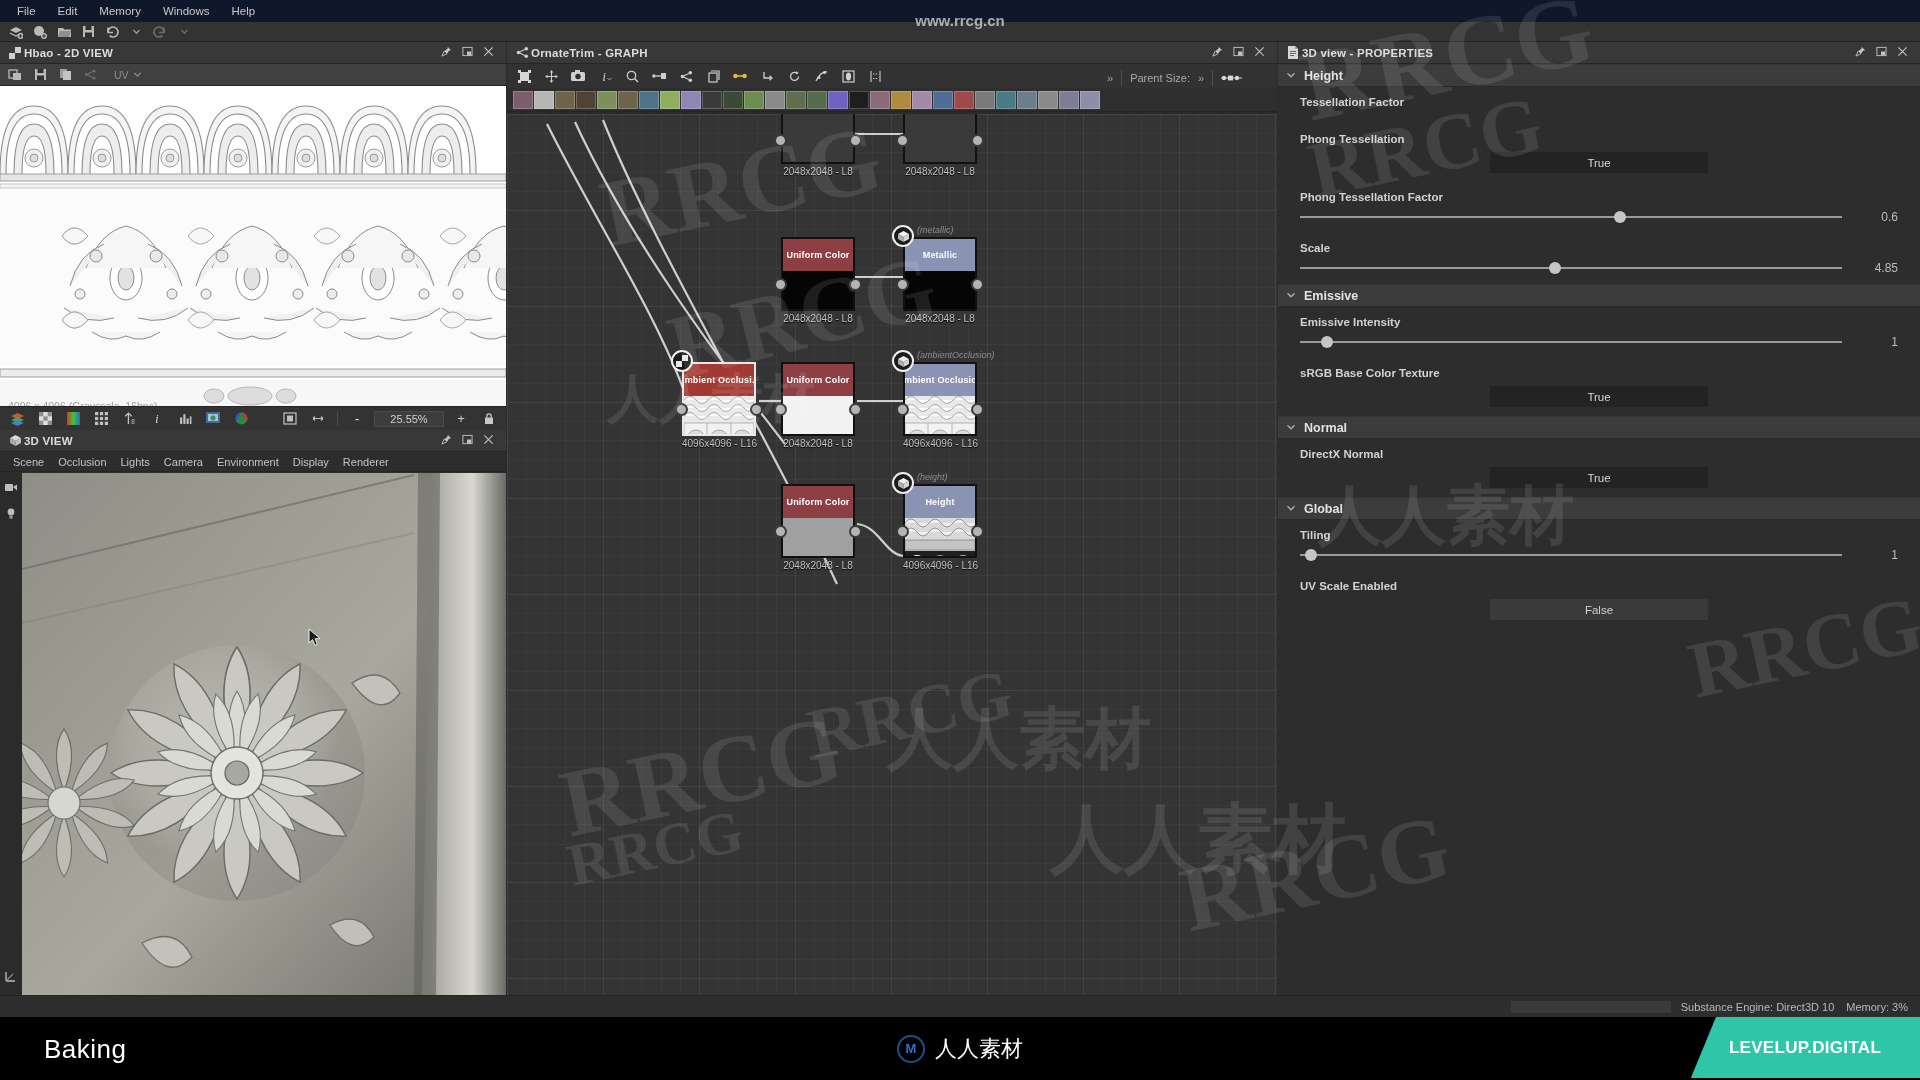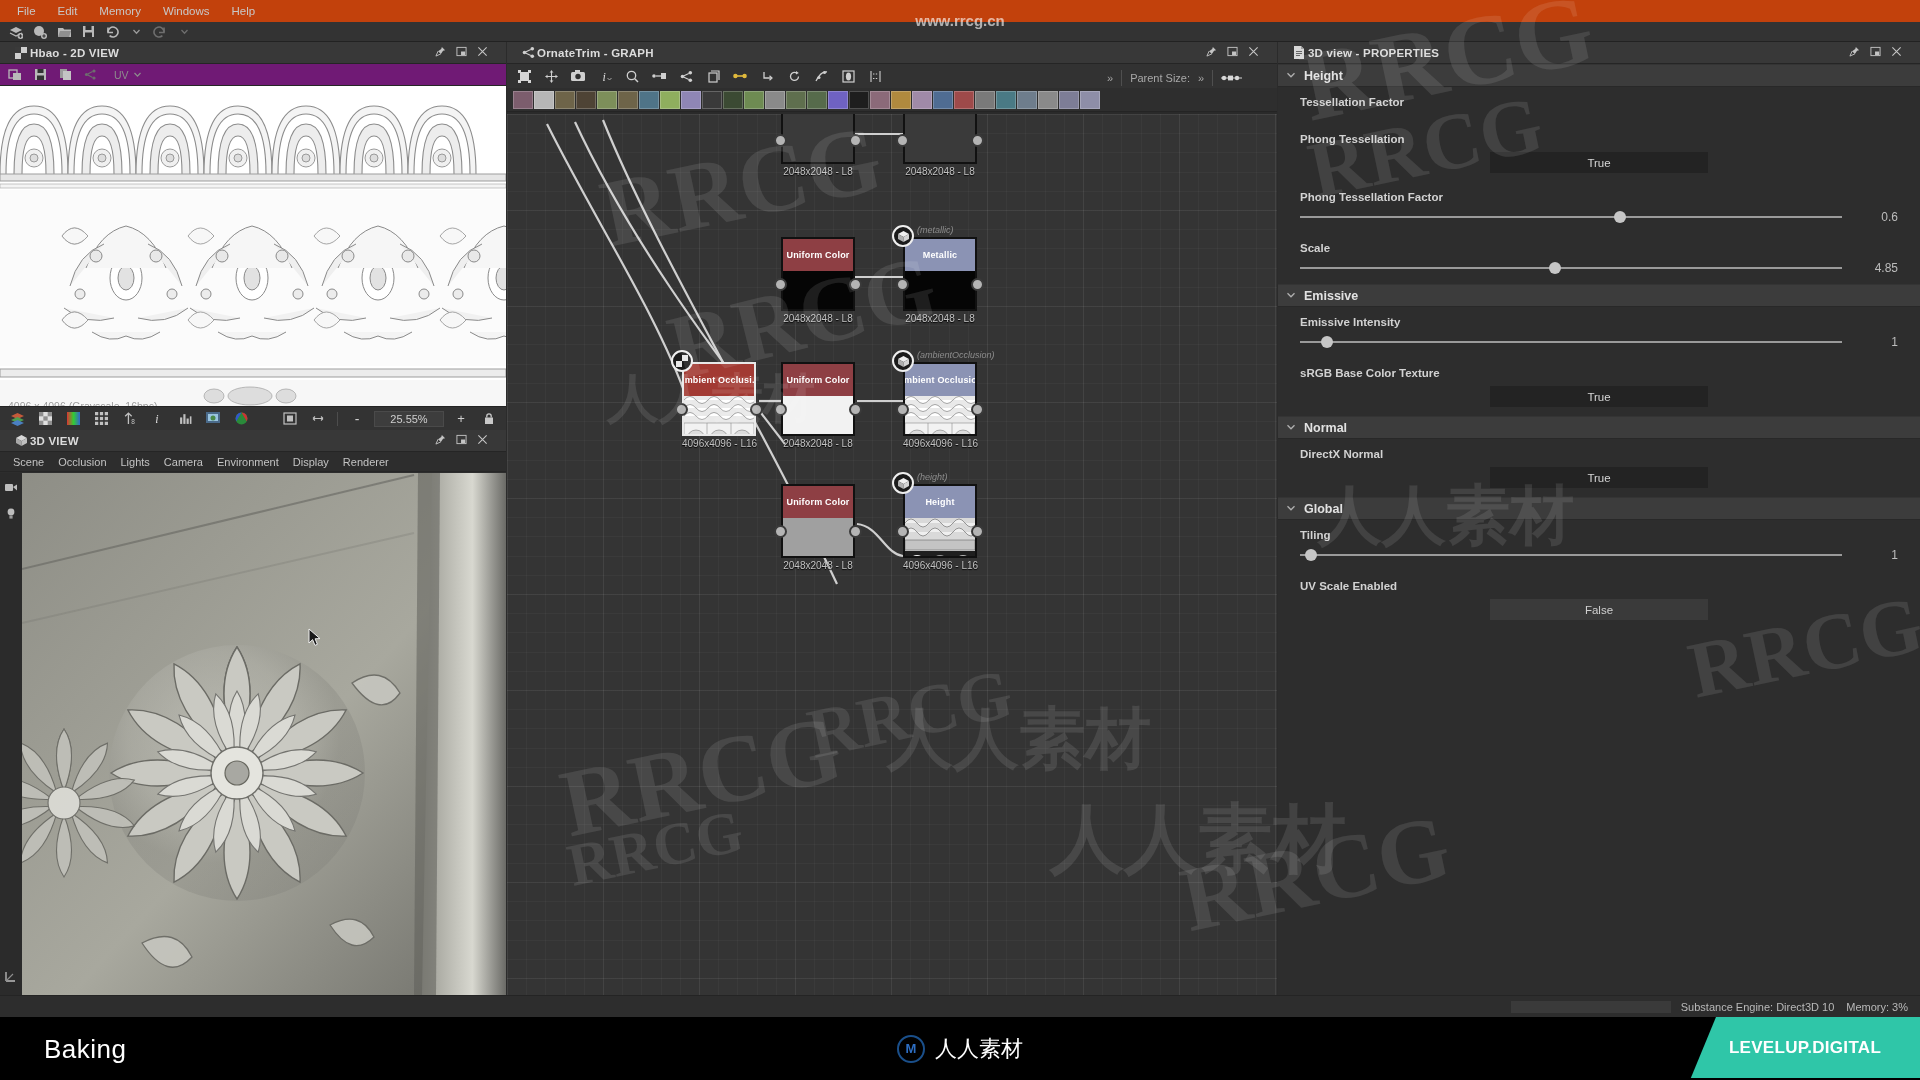--- a/index.html
+++ b/index.html
@@ -11,21 +11,21 @@
   }
   .app {
     position: absolute; left: 0; top: 0;
     width: 1920px; height: 995px;
     background: #2b2b2b;
   }
 
   
   .menubar {
     position: absolute; left:0; top:0; width:1920px; height:22px;
-    background:#c2410c; display:flex; align-items:center; padding-left:6px;
+    background:#0f172a; display:flex; align-items:center; padding-left:6px;
   }
   .menubar .mi {
     color:#c8c8c8; font-size:11.5px; padding:3px 11px; cursor:default;
   }
 
   .apptoolbar {
     position:absolute; left:0; top:22px; width:1920px; height:20px;
     background:#333333; display:flex; align-items:center; padding-left:5px; gap:2px;
     border-bottom:1px solid #222;
   }
@@ -33,30 +33,30 @@
     width:22px;height:18px;display:flex;align-items:center;justify-content:center;
     color:#b9b9b9; font-size:12px;
   }
   .tbi.dim{color:#6e6e6e;}
   .tbi svg{display:block;}
 
   
   .panel { position:absolute; background:#2d2d2d; }
   .panel-title {
     height:22px; background:#383838; display:flex; align-items:center;
-    padding:0 12px; color:#dcdcdc; font-size:11.5px; font-weight:bold;
+    padding:0 6px; color:#dcdcdc; font-size:11.5px; font-weight:bold;
     border-bottom:1px solid #252525;
   }
   .panel-title .tico { width:18px; display:flex; align-items:center; justify-content:center; }
   .panel-title .ttext { flex:1; letter-spacing:.2px; }
   .panel-title .tbtns { display:flex; gap:10px; padding-right:6px; color:#c4c4c4; font-size:11px; }
   .panel-title .tbtns span { cursor:default; }
 
   .panel-toolbar {
-    height:22px; background:#701a75; display:flex; align-items:center;
+    height:22px; background:#404040; display:flex; align-items:center;
     padding:0 4px; gap:3px; border-bottom:1px solid #262626;
   }
 
   
   #p2d { left:0; top:42px; width:506px; height:372px; }
   #p2d .canvas {
     position:absolute; left:0; top:44px; width:506px; height:328px;
     background:#ffffff; overflow:hidden;
   }
   .lbl-2d {

